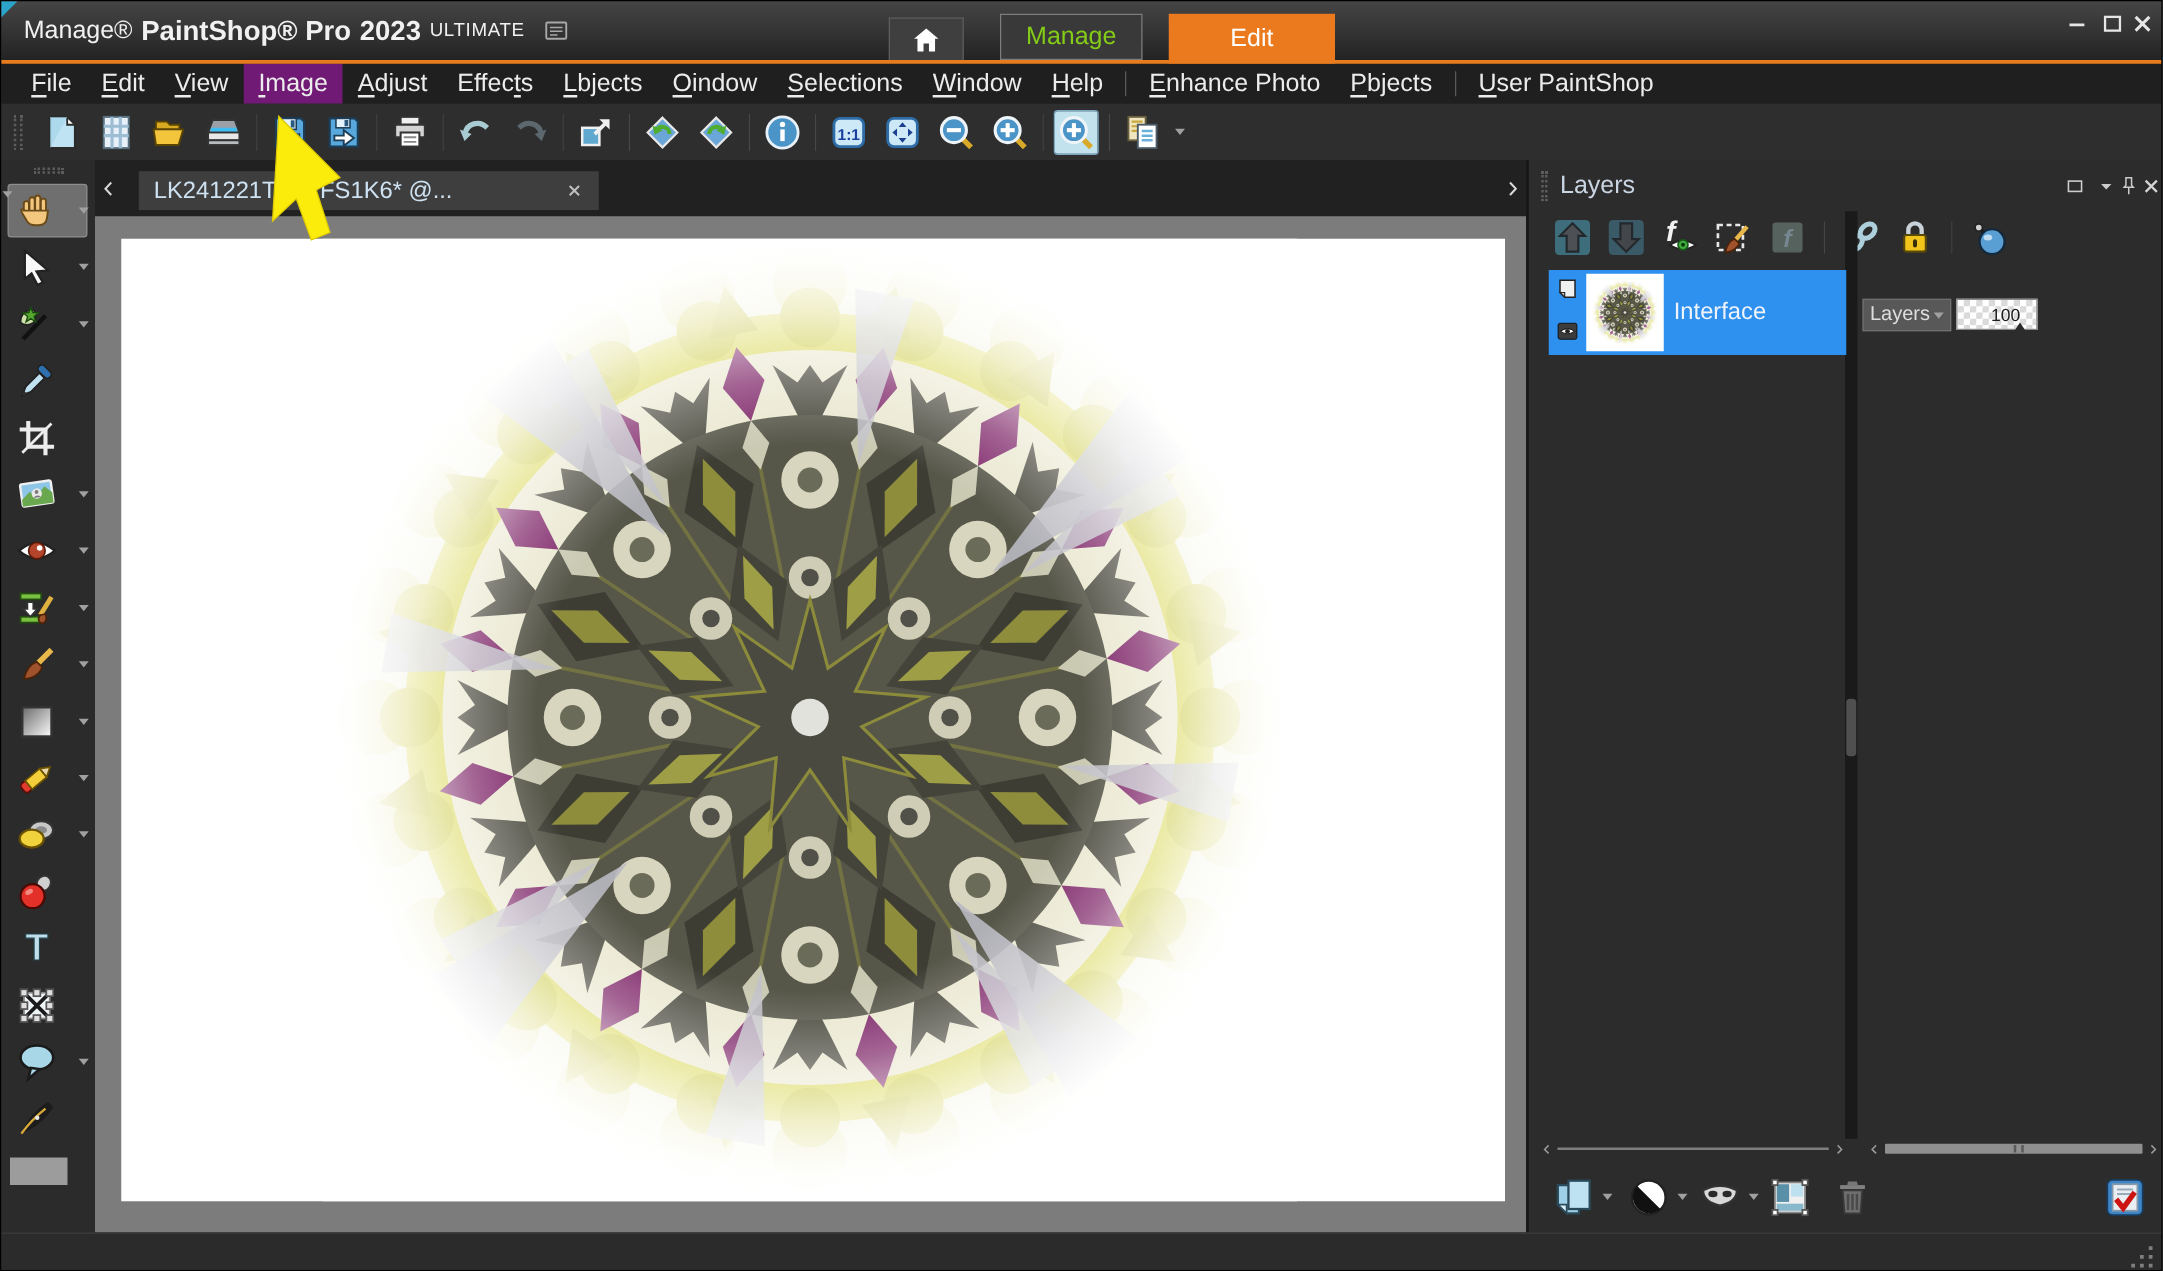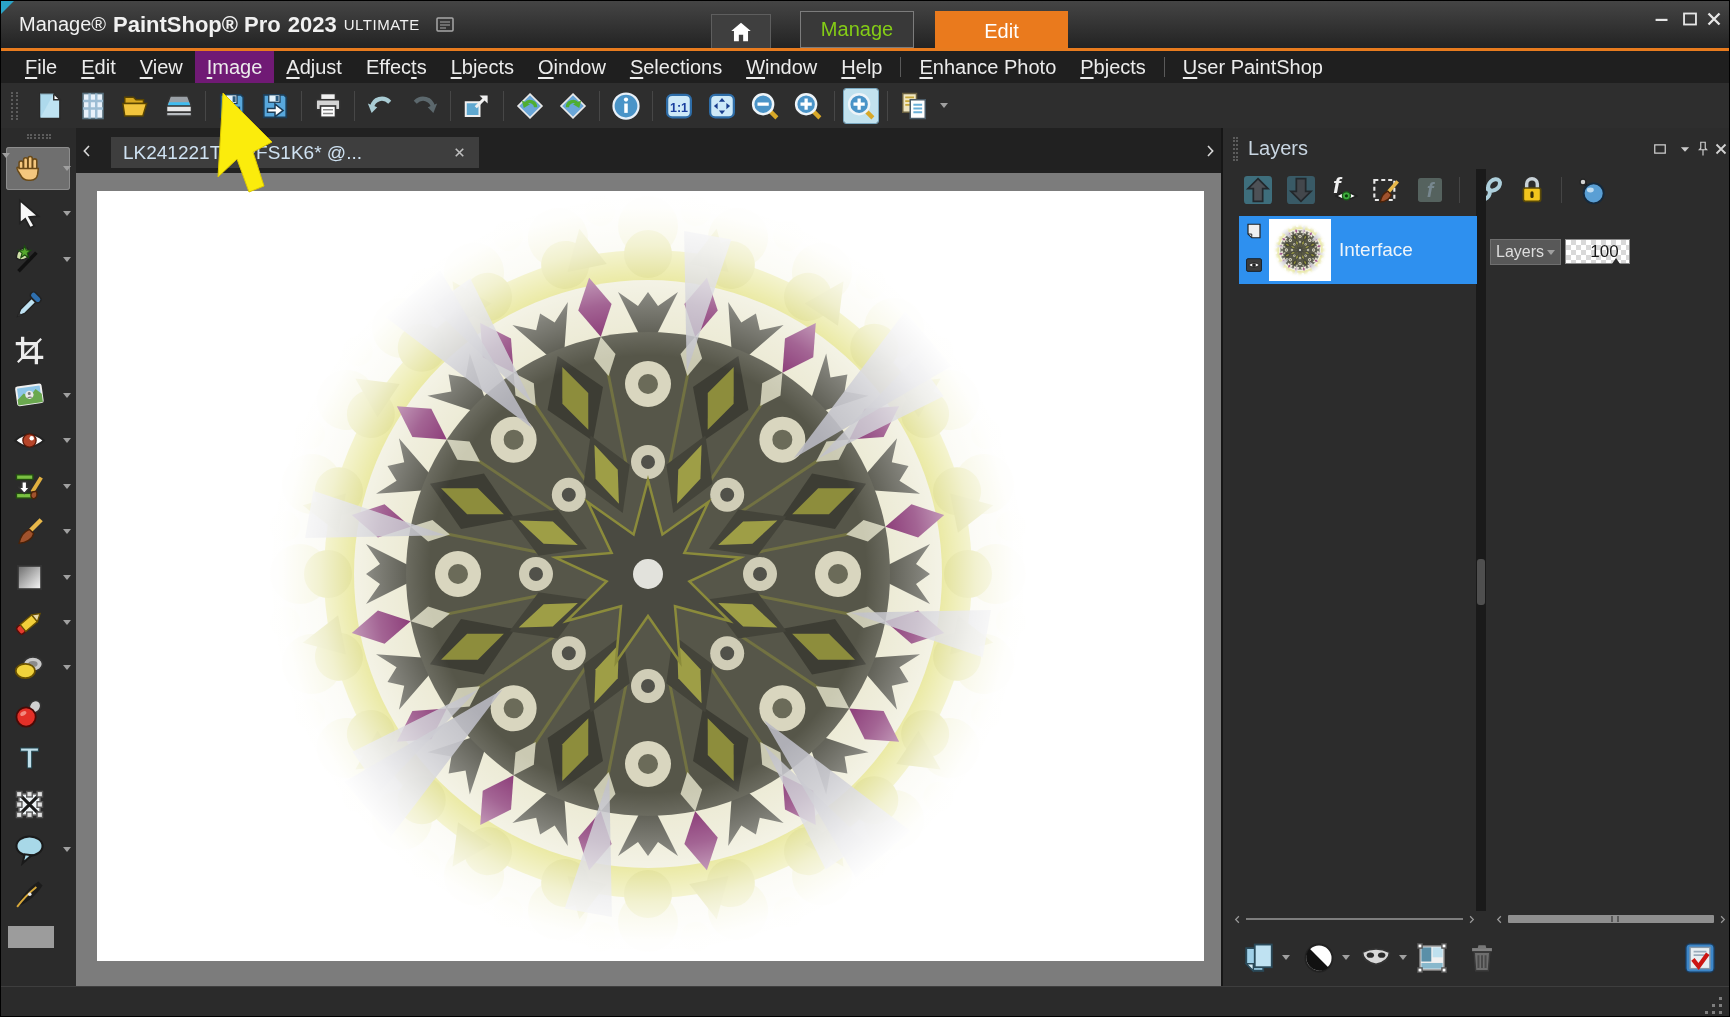--- a/index.html
+++ b/index.html
@@ -79,21 +79,21 @@
   .lr-minicol{position:absolute;left:5px;top:0;width:20px;height:68px;}
   .lr-mini{position:absolute;left:1px;width:18px;height:18px;display:flex;}
   .lr-thumb{position:absolute;left:30px;top:3px;width:62px;height:62px;background:#ffffff;display:flex;align-items:center;justify-content:center;}
   .lr-thumb svg{width:56px;height:56px;}
   .lr-name{position:absolute;left:100px;top:0;height:68px;line-height:68px;font-size:19px;color:#eef4fa;white-space:nowrap;}
   .panel-vsplit{position:absolute;left:253px;top:41px;width:10px;height:742px;background:#1a1a1a;}
   .vsplit-handle{position:absolute;left:1px;top:390px;width:8px;height:46px;background:#4f4f4f;border-radius:3px;}
   .blend-mode-btn{position:absolute;left:267px;top:111px;width:71px;height:26px;background:#585858;border:1px solid #6f6f6f;display:flex;align-items:center;padding:0 5px;font-size:16px;color:#dedede;}
   .blend-mode-btn .caret{margin-left:auto;}
   .opacity-widget{position:absolute;left:342px;top:111px;width:65px;height:25px;border:1px solid #8a8a8a;background-color:#fff;background-image:linear-gradient(45deg,#d8d8d8 25%,transparent 25%,transparent 75%,#d8d8d8 75%),linear-gradient(45deg,#d8d8d8 25%,transparent 25%,transparent 75%,#d8d8d8 75%);background-size:10px 10px;background-position:0 0,5px 5px;display:flex;align-items:center;justify-content:center;}
-  .opacity-widget span{font-size:17px;color:#1a1a1a;padding-left:14px;text-align:right;}
+  .opacity-widget span{font-size:14px;color:#1a1a1a;padding-left:14px;text-align:right;}
   .op-handle{position:absolute;left:46px;bottom:-1px;width:0;height:0;border-left:4px solid transparent;border-right:4px solid transparent;border-bottom:6px solid #2a2a2a;}
   .sb{position:absolute;top:783px;height:16px;}
   .sb-left{left:8px;width:247px;}
   .sb-right{left:270px;width:236px;}
   .sb .arr{position:absolute;top:1px;width:13px;height:14px;display:flex;align-items:center;justify-content:center;}
   .sb .arr svg{width:11px;height:11px;}
   .sb .track-thin{position:absolute;left:15px;right:15px;top:7px;height:2px;background:#7e7e7e;}
   .sb .track-thick{position:absolute;left:15px;right:15px;top:4px;height:8px;background:#8f8f8f;border-radius:1px;}
   .sb .thumb-notch{position:absolute;left:50%;top:5px;width:8px;height:6px;border-left:2px solid #5a5a5a;border-right:2px solid #5a5a5a;}
   .panel-bottom-toolbar{position:absolute;left:0;top:806px;width:510px;height:52px;}

